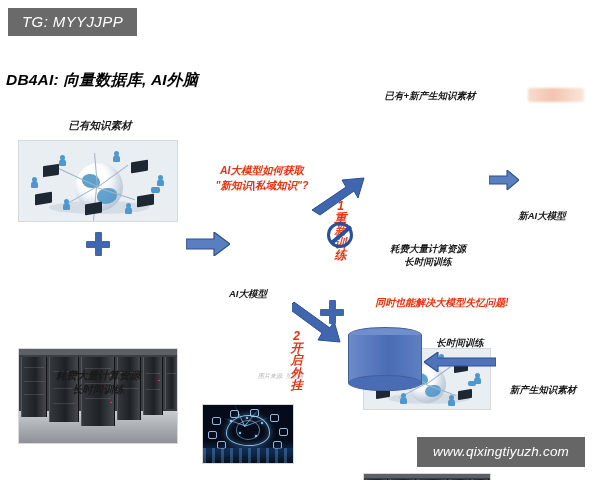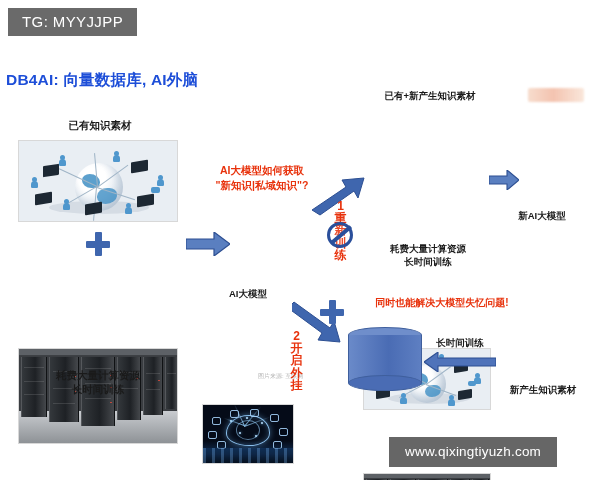--- a/index.html
+++ b/index.html
@@ -4,40 +4,40 @@
 <style>
   * { box-sizing: border-box; }
   html, body { margin: 0; padding: 0; }
   body {
     width: 600px; height: 480px;
     background: #ffffff;
     font-family: "Liberation Sans", "DejaVu Sans", sans-serif;
     position: relative;
     overflow: hidden;
   }
-  .stage { position: absolute; inset: 0; }
+  .stage { position: absolute; inset: 0; font-style: italic; }
   .abs { position: absolute; }
 
   
   .tg-banner {
     left: 8px; top: 8px;
     background: #6a6a6a;
     color: #ffffff;
     font-size: 15px;
     letter-spacing: .4px;
     padding: 6px 14px 7px 14px;
     line-height: 1;
   }
 
   
   .slide-title {
     left: 6px; top: 70px;
     font-size: 15.5px;
     font-weight: bold;
-    color: #1d4ed8;
+    color: #000000;
     letter-spacing: .2px;
     white-space: nowrap;
   }
 
   
   .cap {
     font-size: 10.5px;
     color: #1a1a1a;
     font-weight: bold;
     text-align: center;
@@ -518,15 +518,15 @@
 
   <div class="abs cap cap-sm" style="left:424px; top:337px; width:72px; font-weight:bold;">长时间训练</div>
   <div class="arrow-l" style="left:424px; top:352px;">
     <svg width="72" height="20" viewBox="0 0 72 20">
       <polygon points="72,6 14,6 14,0 0,10 14,20 14,14 72,14" fill="#4f73ba" stroke="#2d4f92" stroke-width="1.1"></polygon>
     </svg>
   </div>
 
   <div class="abs cap cap-sm" style="left:490px; top:384px; width:106px;">新产生知识素材</div>
 
-  <div class="url-banner" style="left:389px; top:437px;">www.qixingtiyuzh.com</div>
+  <div class="url-banner" style="left:417px; top:437px;">www.qixingtiyuzh.com</div>
 
 </div>
 
 </body></html>

